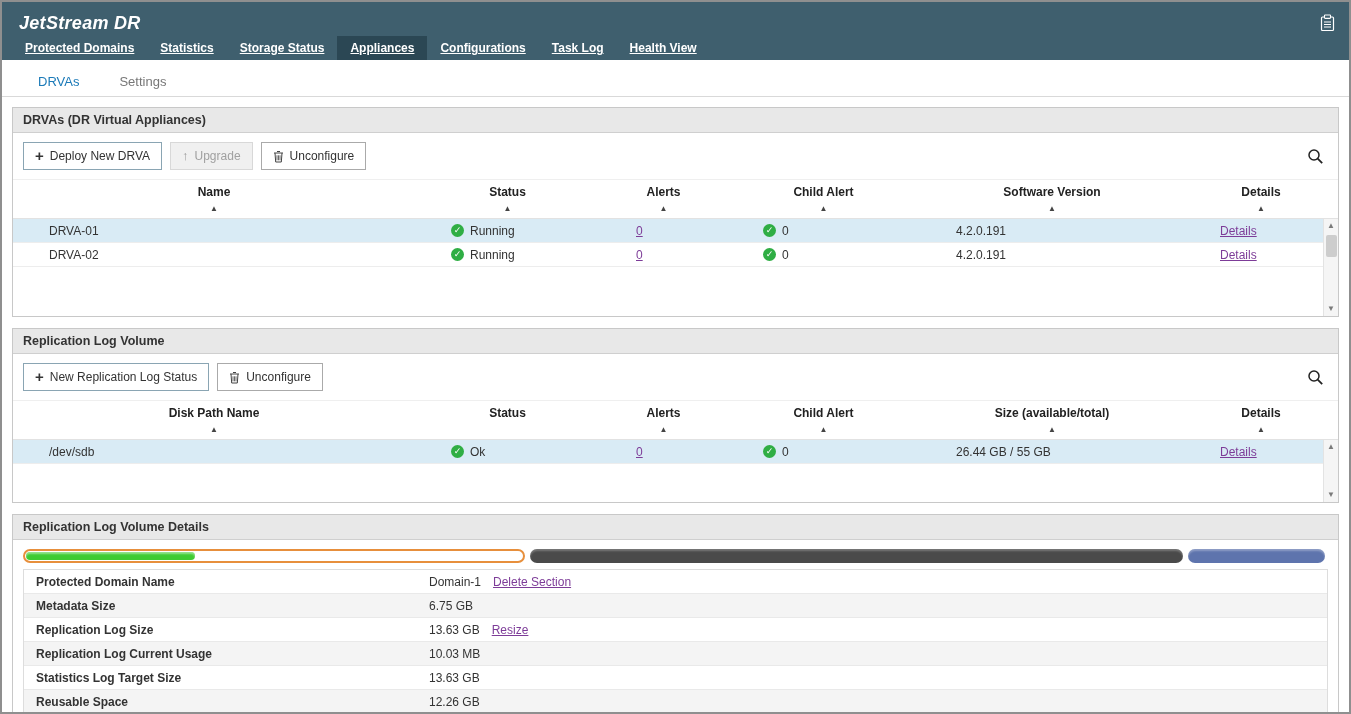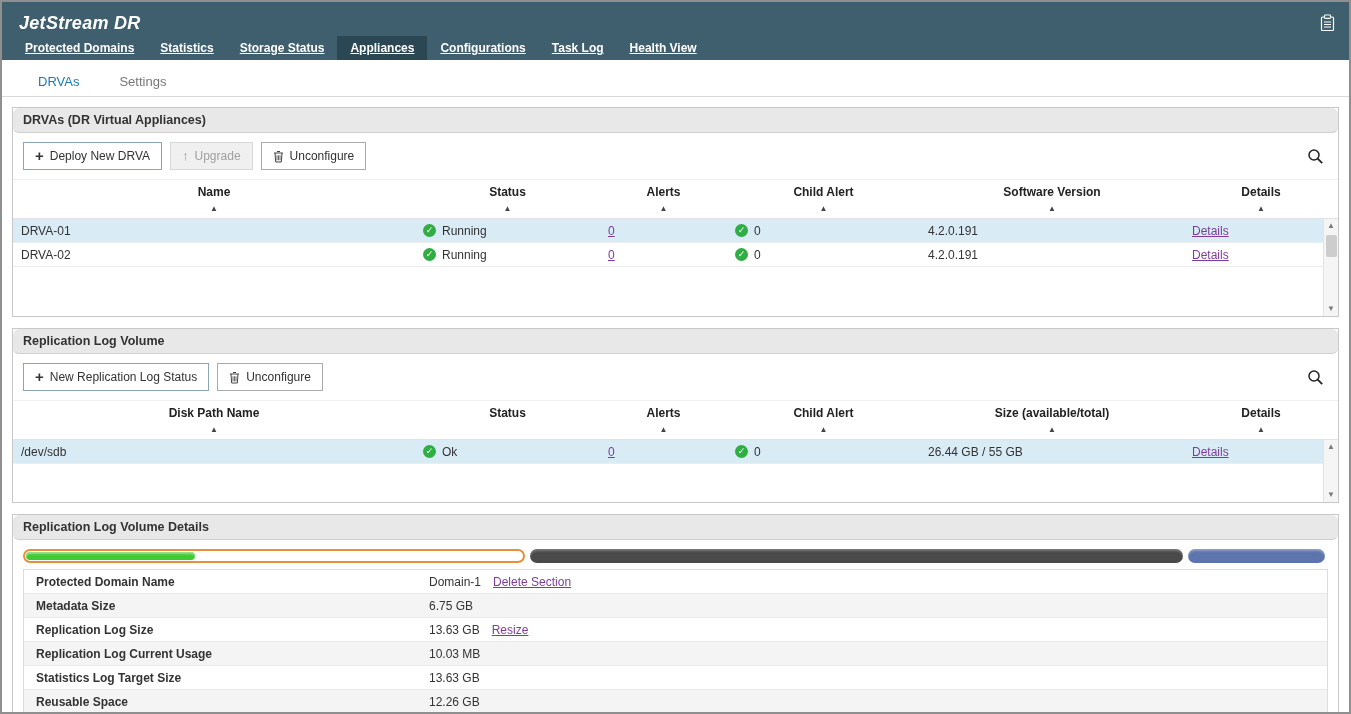--- a/index.html
+++ b/index.html
@@ -44,21 +44,21 @@
     background:#fff; border-bottom:1px solid #d9d9d9;
   }
   .subtab { font-size:13px; padding:5px 12px; color:#777; cursor:pointer; }
   .subtab.active { color:var(--c-tab_active, #1b7ab8); }
 
   
   .content { padding:10px; background:#fff; }
   .panel { border:1px solid #c8c8c8; background:#fff; margin-bottom:11px; }
   .panel-header {
     background:#e8e8e8; border-bottom:1px solid #cfcfcf;
-    padding:5px 10px; font-size:12.5px; font-weight:bold; color:#333;border-radius:6px;
+    padding:5px 10px; font-size:12.5px; font-weight:bold; color:#333;
   }
   .toolbar { display:flex; align-items:center; gap:8px; padding:9px 10px; }
   .btn {
     display:inline-flex; align-items:center; gap:6px;
     background:#fff; border:1px solid #aaa;
     padding:6px 11px; font-size:12px; color:#333; cursor:pointer;
     font-family:"Liberation Sans", sans-serif;
   }
   .btn.outline-blue { border-color:#8aa5b3; }
   .btn.disabled { background:#f0f0f0; color:#a0a0a0; border-color:#d8d8d8; cursor:default; }
@@ -74,21 +74,21 @@
     padding:5px 8px; display:flex; align-items:center; gap:5px; cursor:pointer;
     white-space:nowrap;
     flex-direction:column;
   }
   .sort { font-size:8px; color:#444; }
   .t-body { position:relative; }
   .t-body.h1 { height:97px; }
   .t-body.h2 { height:62px; }
   .t-row { height:24px; align-items:center; font-size:12px; border-bottom:1px solid #ededed; cursor:pointer; }
   .t-row.selected { background:var(--c-selected_row, #d9ebf5); }
-  .cell { padding:0 8px; white-space:nowrap; overflow:hidden; }
+  .cell { padding:0 8px; white-space:nowrap; overflow:hidden;margin-left:28px; }
   .status-cell { display:flex; align-items:center; gap:6px; }
   .ok-dot {
     width:13px; height:13px; border-radius:50%;
     background:var(--c-status_ok, #2fae44);
     color:#fff; display:inline-flex; align-items:center; justify-content:center;
     flex:0 0 13px;
   }
   .ok-dot i { font-style:normal; font-size:9px; line-height:1; }
   .lnk { color:var(--c-link, #7d3c98); text-decoration:underline; cursor:pointer; font-size:12px; }
 

